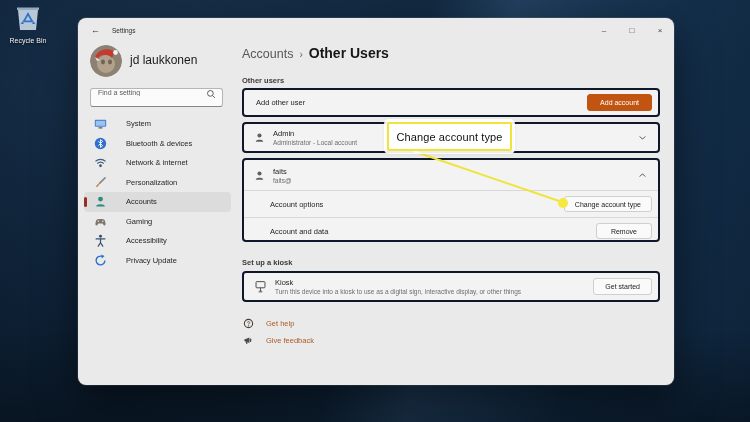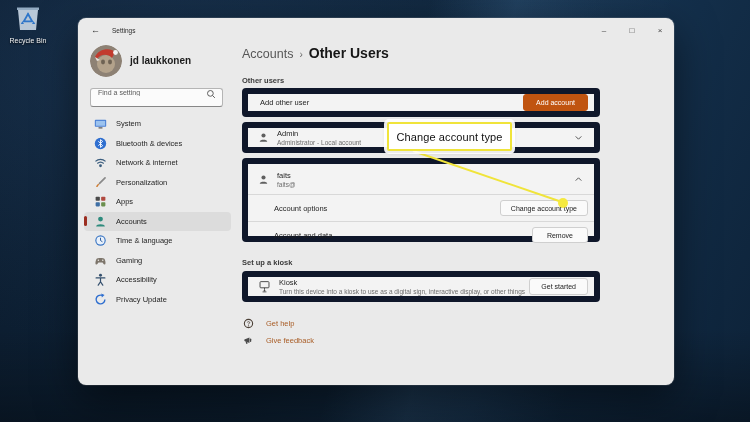--- a/index.html
+++ b/index.html
@@ -29,45 +29,45 @@
   .titlebar{position:absolute;left:0;top:0;right:0;height:24px;display:flex;align-items:center;}
   .back{margin-left:13px;font-size:9px;color:#333;line-height:1;cursor:default;}
   .tb-title{margin-left:12px;font-size:6.5px;color:#2b2b2b;}
   .win-ctrls{margin-left:auto;display:flex;align-items:center;gap:0;height:100%;}
   .win-ctrls span{width:28px;height:100%;display:flex;align-items:center;justify-content:center;font-size:8px;color:#444;}
 
   
   .profile{position:absolute;left:12px;top:27px;display:flex;align-items:flex-start;}
   .avatar{width:32px;height:32px;border-radius:50%;overflow:hidden;flex:0 0 auto;}
   .pr-text{margin-left:8px;padding-top:5px;}
-  .pr-name{font-size:10px;font-weight:700;color:#1b1b1b;}
+  .pr-name{font-size:12px;font-weight:400;color:#1b1b1b;}
   .blur-bar{margin-top:4px;width:86px;height:8px;border-radius:2px;
     background:repeating-linear-gradient(90deg,#9a9a9a 0 5px,#c2c2c2 5px 9px,#8f8f8f 9px 14px);
     filter:blur(1.6px);opacity:.8;}
   .search{position:absolute;left:12px;top:70px;width:133px;height:19px;background:#fbfbfb;
     border:1px solid #b5b5b5;border-bottom-color:#878787;border-radius:3px;display:flex;align-items:flex-start;}
   .search input{flex:1;border:none;outline:none;background:transparent;font-size:7px;color:#333;padding:0 4px 0 7px;min-width:0;}
   .search input::placeholder{color:#5a5a5a;}
   .search .sicon{margin-right:6px;display:flex;}
 
   .nav{position:absolute;left:6px;top:96px;width:147px;}
   .nav-item{position:relative;height:19.5px;display:flex;align-items:center;border-radius:4px;padding-left:10px;}
   .nav-item.sel{background:#dcdcdc;}
   .nav-item.sel::before{content:"";position:absolute;left:0;top:4.5px;width:3px;height:10px;border-radius:2px;background:var(--selection-red);}
   .nav-icon{width:13px;display:flex;justify-content:center;flex:0 0 auto;}
-  .nav-label{margin-left:9px;font-size:7.5px;color:#1f1f1f;white-space:nowrap;}
+  .nav-label{margin-left:19px;font-size:7.5px;color:#1f1f1f;white-space:nowrap;}
 
   
   .main{position:absolute;left:164px;top:0;width:418px;height:100%;}
   .breadcrumb{position:absolute;left:0;top:27px;display:flex;align-items:baseline;}
   .bc-parent{font-size:12.5px;color:#575757;}
   .bc-sep{font-size:10px;color:#6a6a6a;margin:0 6px;}
   .bc-current{font-size:14px;font-weight:700;color:#161616;}
   .sec-label{position:absolute;left:0;font-size:7.5px;font-weight:700;color:#3a3a3a;}
-  .card{position:absolute;left:0;width:358px;background:#f3f3f3;border:6px solid #0f172a;border-radius:4px;}
+  .card{position:absolute;left:0;width:418px;background:#f3f3f3;border:2px solid #0f172a;border-radius:4px;}
   .row{display:flex;align-items:center;position:relative;}
   .row .ricon{margin-left:10px;display:flex;flex:0 0 auto;}
   .row .rtext{margin-left:8px;}
   .rtitle{font-size:7.5px;color:#1f1f1f;}
   .rsub{font-size:6.5px;color:#6d6d6d;margin-top:1px;}
   .rlabel{font-size:7.5px;color:#1f1f1f;margin-left:26px;}
   .chev{position:absolute;right:11px;display:flex;}
   .btn{position:absolute;right:6px;font-size:7px;color:#1b1b1b;background:#fafafa;border:1px solid #cfcfcf;
     border-radius:3px;padding:3.5px 10px;white-space:nowrap;}
   .btn-accent{position:absolute;right:6px;font-size:7px;color:#fff;background:var(--accent-orange);
@@ -176,49 +176,28 @@
       </div>
       <div class="nav-item">
         <span class="nav-icon">
             <svg width="13" height="13" viewBox="0 0 16 16">
               <path d="M13.6 2.4 L6.8 9.2" stroke="#8a8a8a" stroke-width="2.1" stroke-linecap="round"></path>
               <path d="M6.9 8.9 L4.6 13.1 L2.4 13.6 L3.7 10.7 Z" fill="#d07a2e"></path>
             </svg>
           </span>
         <span class="nav-label">Personalization</span>
       </div>
-      <div class="nav-item">
-        <span class="nav-icon">
-            <svg width="13" height="13" viewBox="0 0 16 16">
-              <rect x="2" y="2" width="5.2" height="5.2" rx="1" fill="#4a4a4a"></rect>
-              <rect x="8.8" y="2" width="5.2" height="5.2" rx="1" fill="#b0493f"></rect>
-              <rect x="2" y="8.8" width="5.2" height="5.2" rx="1" fill="#3e6fa5"></rect>
-              <rect x="8.8" y="8.8" width="5.2" height="5.2" rx="1" fill="#6b8f4e"></rect>
-            </svg>
-          </span>
-        <span class="nav-label">Apps</span>
-      </div>
       <div class="nav-item sel">
         <span class="nav-icon">
             <svg width="13" height="13" viewBox="0 0 16 16">
               <circle cx="8" cy="5" r="3" fill="#2e8b7d"></circle>
               <path d="M2.6 14 C2.6 10.4 13.4 10.4 13.4 14 Z" fill="#2e8b7d"></path>
             </svg>
           </span>
         <span class="nav-label">Accounts</span>
-      </div>
-      <div class="nav-item">
-        <span class="nav-icon">
-            <svg width="13" height="13" viewBox="0 0 16 16">
-              <circle cx="8" cy="8" r="6.4" fill="#3a76c4"></circle>
-              <circle cx="8" cy="8" r="5" fill="#e8f0fa"></circle>
-              <path d="M8 4.6 V8 L10.4 9.6" stroke="#2a5a9a" stroke-width="1.2" fill="none"></path>
-            </svg>
-          </span>
-        <span class="nav-label">Time &amp; language</span>
       </div>
       <div class="nav-item">
         <span class="nav-icon">
             <svg width="13" height="13" viewBox="0 0 16 16">
               <path d="M3 6 C1.2 10 1.6 13 3 13 C4.2 13 4.8 11.1 5.5 10.6 H10.5 C11.2 11.1 11.8 13 13 13 C14.4 13 14.8 10 13 6 C12 4.4 4 4.4 3 6 Z" fill="#7d756b"></path>
               <circle cx="5.4" cy="7.8" r=".9" fill="#ece9e4"></circle>
               <circle cx="10.8" cy="7.8" r=".9" fill="#ece9e4"></circle>
             </svg>
           </span>
         <span class="nav-label">Gaming</span>

